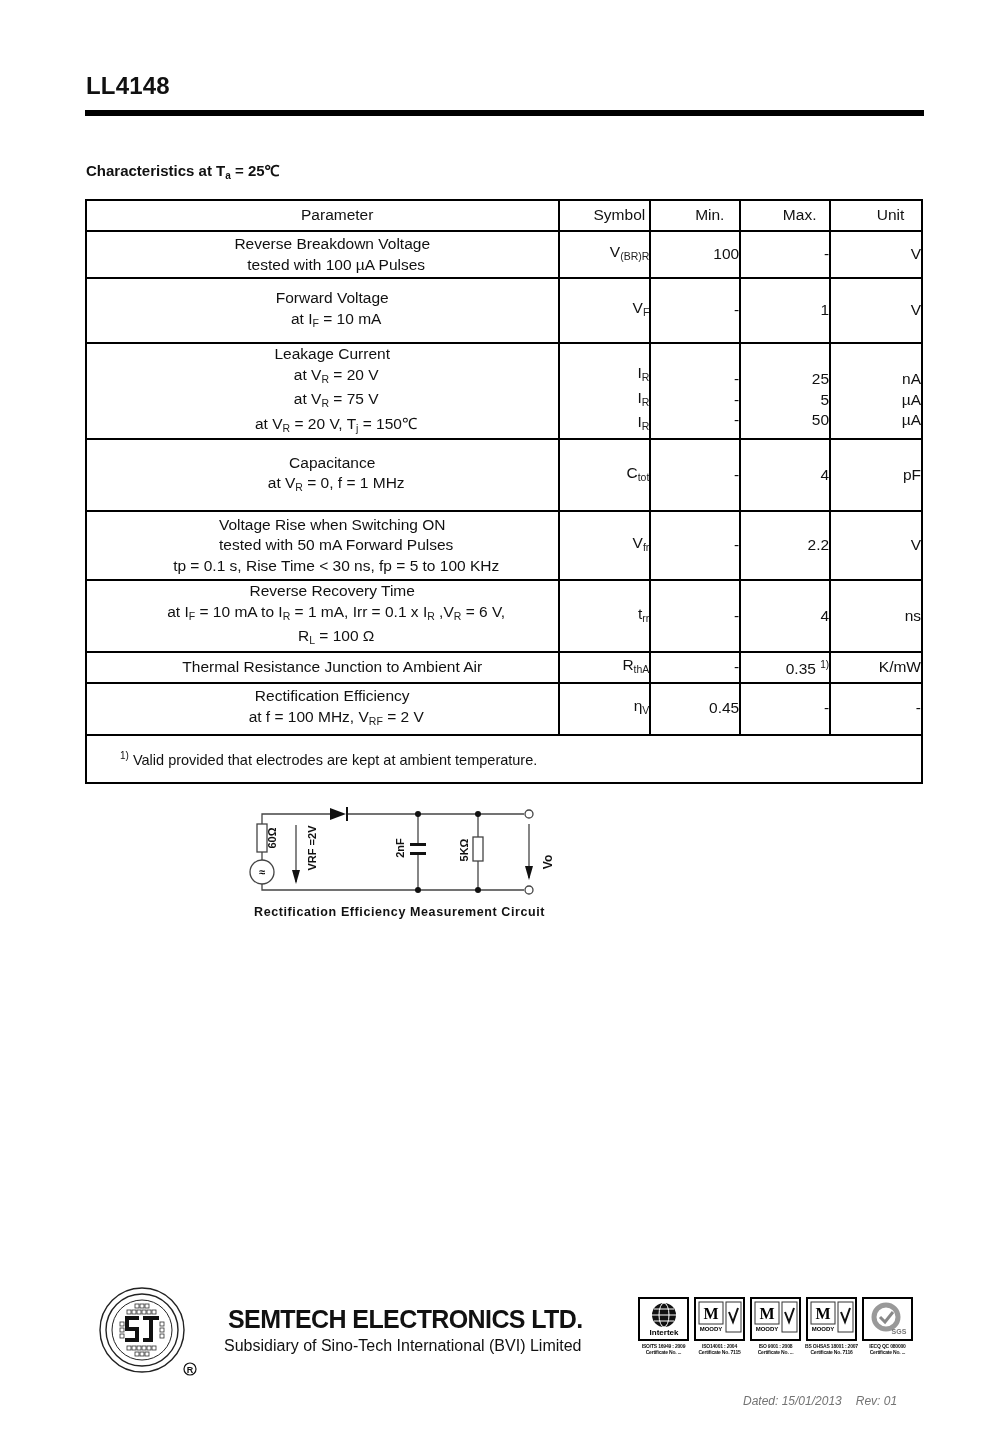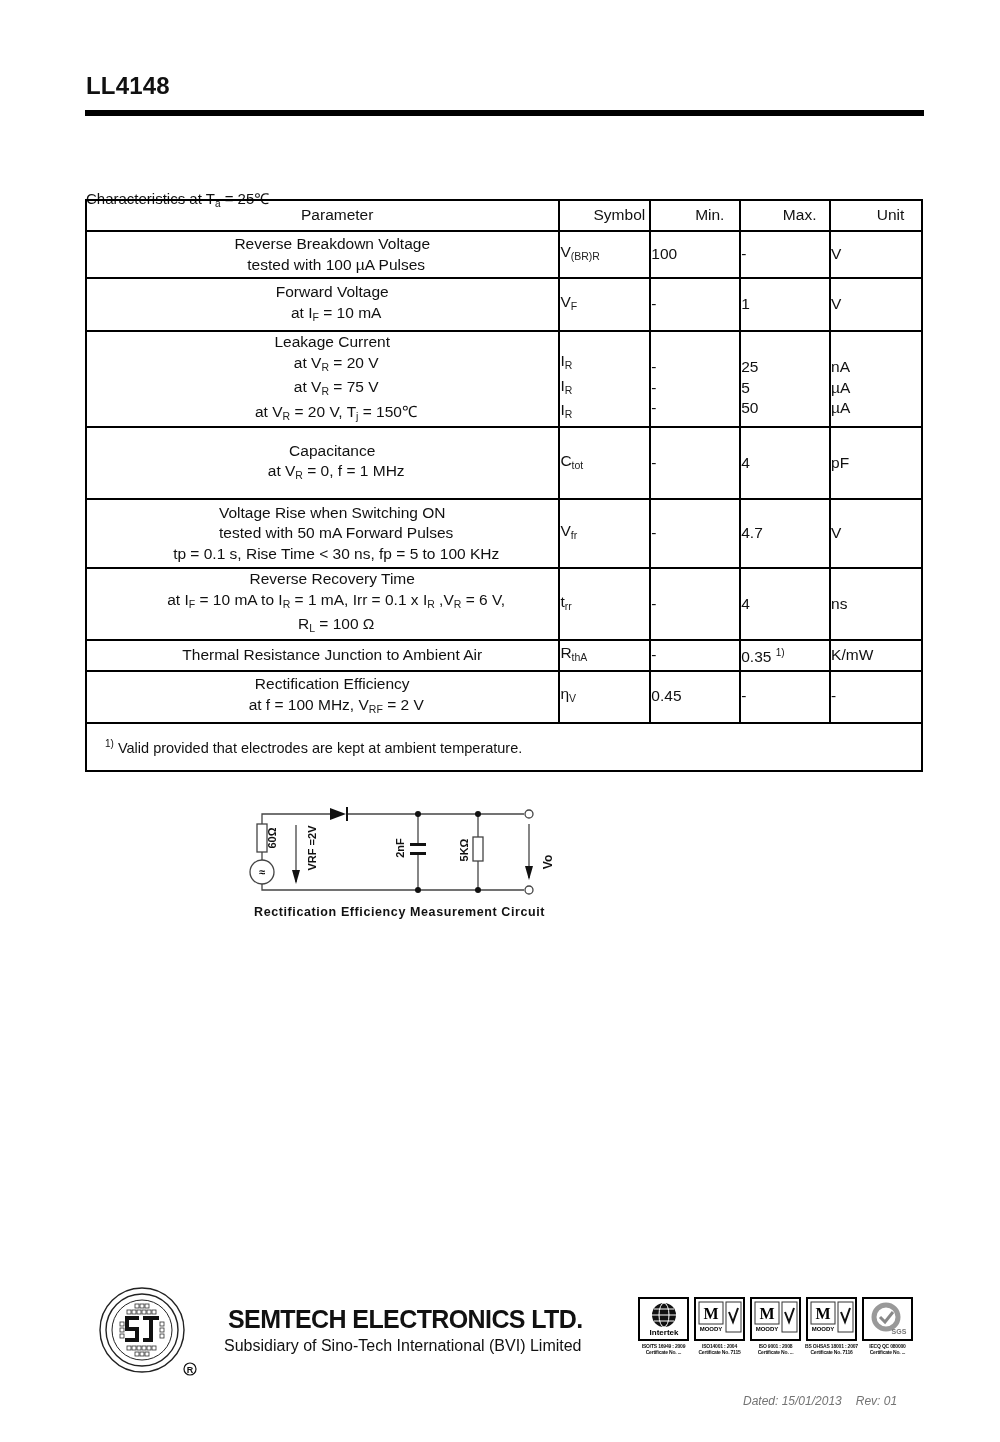--- a/index.html
+++ b/index.html
@@ -2,32 +2,32 @@
 <html><head>
 <meta charset="utf-8">
 <style>
   * { box-sizing: border-box; margin: 0; padding: 0; }
   html, body { width: 1000px; height: 1442px; background: #ffffff; }
   body { position: relative; font-family: "Liberation Sans", sans-serif; color: #111; overflow: hidden; }
 
   .title { position: absolute; left: 86px; top: 72px; font-size: 24px; font-weight: bold; letter-spacing: 0.2px; }
   .title-rule { position: absolute; left: 85px; top: 110px; width: 839px; height: 6px; background: #000; }
 
-  .caption { position: absolute; left: 86px; top: 188px; font-size: 15px; font-weight: normal; text-align: right; }
+  .caption { position: absolute; left: 86px; top: 160px; font-size: 15px; font-weight: bold; text-align: right; }
   .caption sub { font-size: 10px; vertical-align: -3px; }
 
   table.spec { position: absolute; left: 85px; top: 199px; width: 838px; border-collapse: collapse; font-size: 15.5px; }
   table.spec td { border: 2px solid #000; vertical-align: middle; line-height: 20.5px; }
   table.spec td.param { text-align: center; padding-left: 19px; }
-  table.spec td.c { text-align: left; }
+  table.spec td.c { text-align: right; }
   .ind { display: block; padding-left: 8px; }
   .sub { font-size: 10.5px; vertical-align: -3px; color: #222; }
   .sup { font-size: 10px; vertical-align: 6px; }
   .hdr td { height: 31px; text-align: center; padding-left: 29px; }
-  .footnote-cell { padding-left: 18px; font-size: 14.5px; height: 48px; }
+  .footnote-cell { padding-left: 33px; font-size: 14.5px; height: 48px; }
 
   .circuit { position: absolute; left: 240px; top: 800px; width: 330px; height: 100px; }
   .circuit-caption { position: absolute; left: 254px; top: 905px; font-size: 12.5px; font-weight: bold; letter-spacing: 0.6px; }
 
   .logo { position: absolute; left: 97px; top: 1287px; width: 100px; height: 90px; }
   .company { position: absolute; left: 228px; top: 1305px; font-size: 25px; font-weight: bold; letter-spacing: -0.6px; }
   .subsidiary { position: absolute; left: 224px; top: 1337px; font-size: 16px; }
   .certs { position: absolute; left: 638px; top: 1297px; display: flex; gap: 5px; }
   .cert { width: 51px; display: flex; flex-direction: column; align-items: center; }
   .cert-box { width: 51px; height: 44px; border: 2px solid #000; display: flex; align-items: center; justify-content: center; }
@@ -64,21 +64,21 @@
     <td class="param">
       <span>Reverse Breakdown Voltage</span>
       <span class="ind">tested with 100 µA Pulses</span>
     </td>
     <td class="c"><span>V</span><span class="sub">(BR)R</span></td>
     <td class="c">100</td>
     <td class="c">-</td>
     <td class="c">V</td>
   </tr>
 
-  <tr style="height:53px">
+  <tr style="height:65px">
     <td class="param">
       <span>Forward Voltage</span>
       <span class="ind"><span>at I</span><span class="sub">F</span><span> = 10 mA</span></span>
     </td>
     <td class="c"><span>V</span><span class="sub">F</span></td>
     <td class="c">-</td>
     <td class="c">1</td>
     <td class="c">V</td>
   </tr>
 
@@ -123,21 +123,21 @@
   </tr>
 
   <tr style="height:69px">
     <td class="param">
       <span>Voltage Rise when Switching ON</span>
       <span class="ind">tested with 50 mA Forward Pulses</span>
       <span class="ind">tp = 0.1 s, Rise Time &lt; 30 ns, fp = 5 to 100 KHz</span>
     </td>
     <td class="c"><span>V</span><span class="sub">fr</span></td>
     <td class="c">-</td>
-    <td class="c">4.7</td>
+    <td class="c">2.2</td>
     <td class="c">V</td>
   </tr>
 
   <tr style="height:64px">
     <td class="param">
       <span>Reverse Recovery Time</span>
       <span class="ind"><span>at I</span><span class="sub">F</span><span> = 10 mA to I</span><span class="sub">R</span><span> = 1 mA, Irr = 0.1 x I</span><span class="sub">R</span><span> ,V</span><span class="sub">R</span><span> = 6 V,</span></span>
       <span class="ind"><span>R</span><span class="sub">L</span><span> = 100 Ω</span></span>
     </td>
     <td class="c"><span>t</span><span class="sub">rr</span></td>

